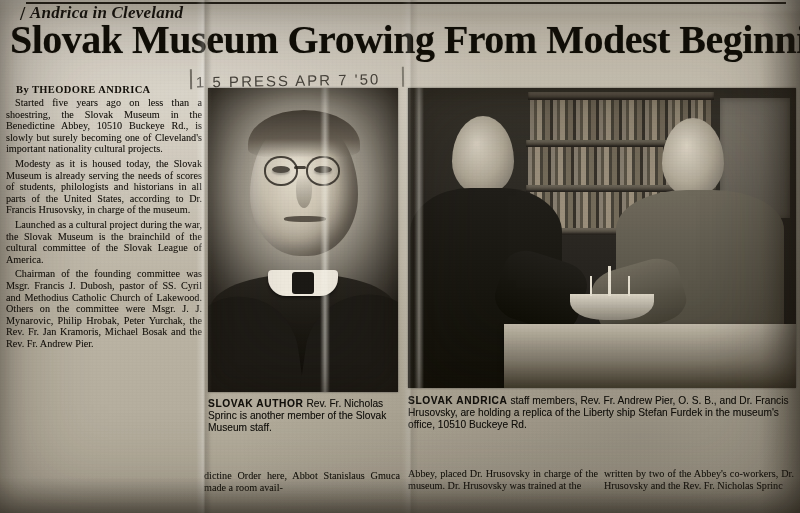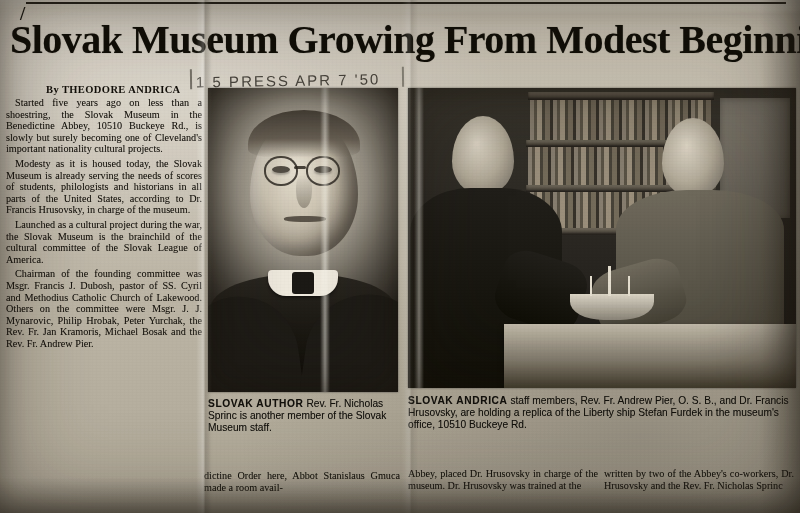--- a/index.html
+++ b/index.html
@@ -139,21 +139,20 @@
 
   .byline {
     position: absolute;
     left: 16px;
     top: 84px;
     font-family: "Liberation Serif", serif;
     font-weight: bold;
     font-size: 10.5px;
     letter-spacing: .4px;
     color: #15120c;
-    margin-left: 30px;
   }
 
   #col1 { left: 6px; top: 97px; width: 196px; }
 
   
   .photo {
     position: absolute;
     overflow: hidden;
     background: #6d6a62;
     box-shadow: 0 0 2px rgba(0,0,0,.5);
@@ -322,20 +321,21 @@
 </head>
 <body>
 
 <div id="page">
   <div class="paper"></div>
   <div class="top-edge"></div>
 
   <div class="kicker">
     <div class="kicker-rule-top"></div>
     <span class="kicker-slash">/</span>
+    <span class="kicker-text">Andrica in Cleveland</span>
   </div>
 
   <div class="headline">Slovak Museum Growing From Modest Beginning</div>
 
   <div class="stamp-box"></div>
   <div class="stampline">1  5 PRESS  APR  7  '50</div>
 
   <div class="byline">By THEODORE ANDRICA</div>
 
   <div class="col" id="col1">

